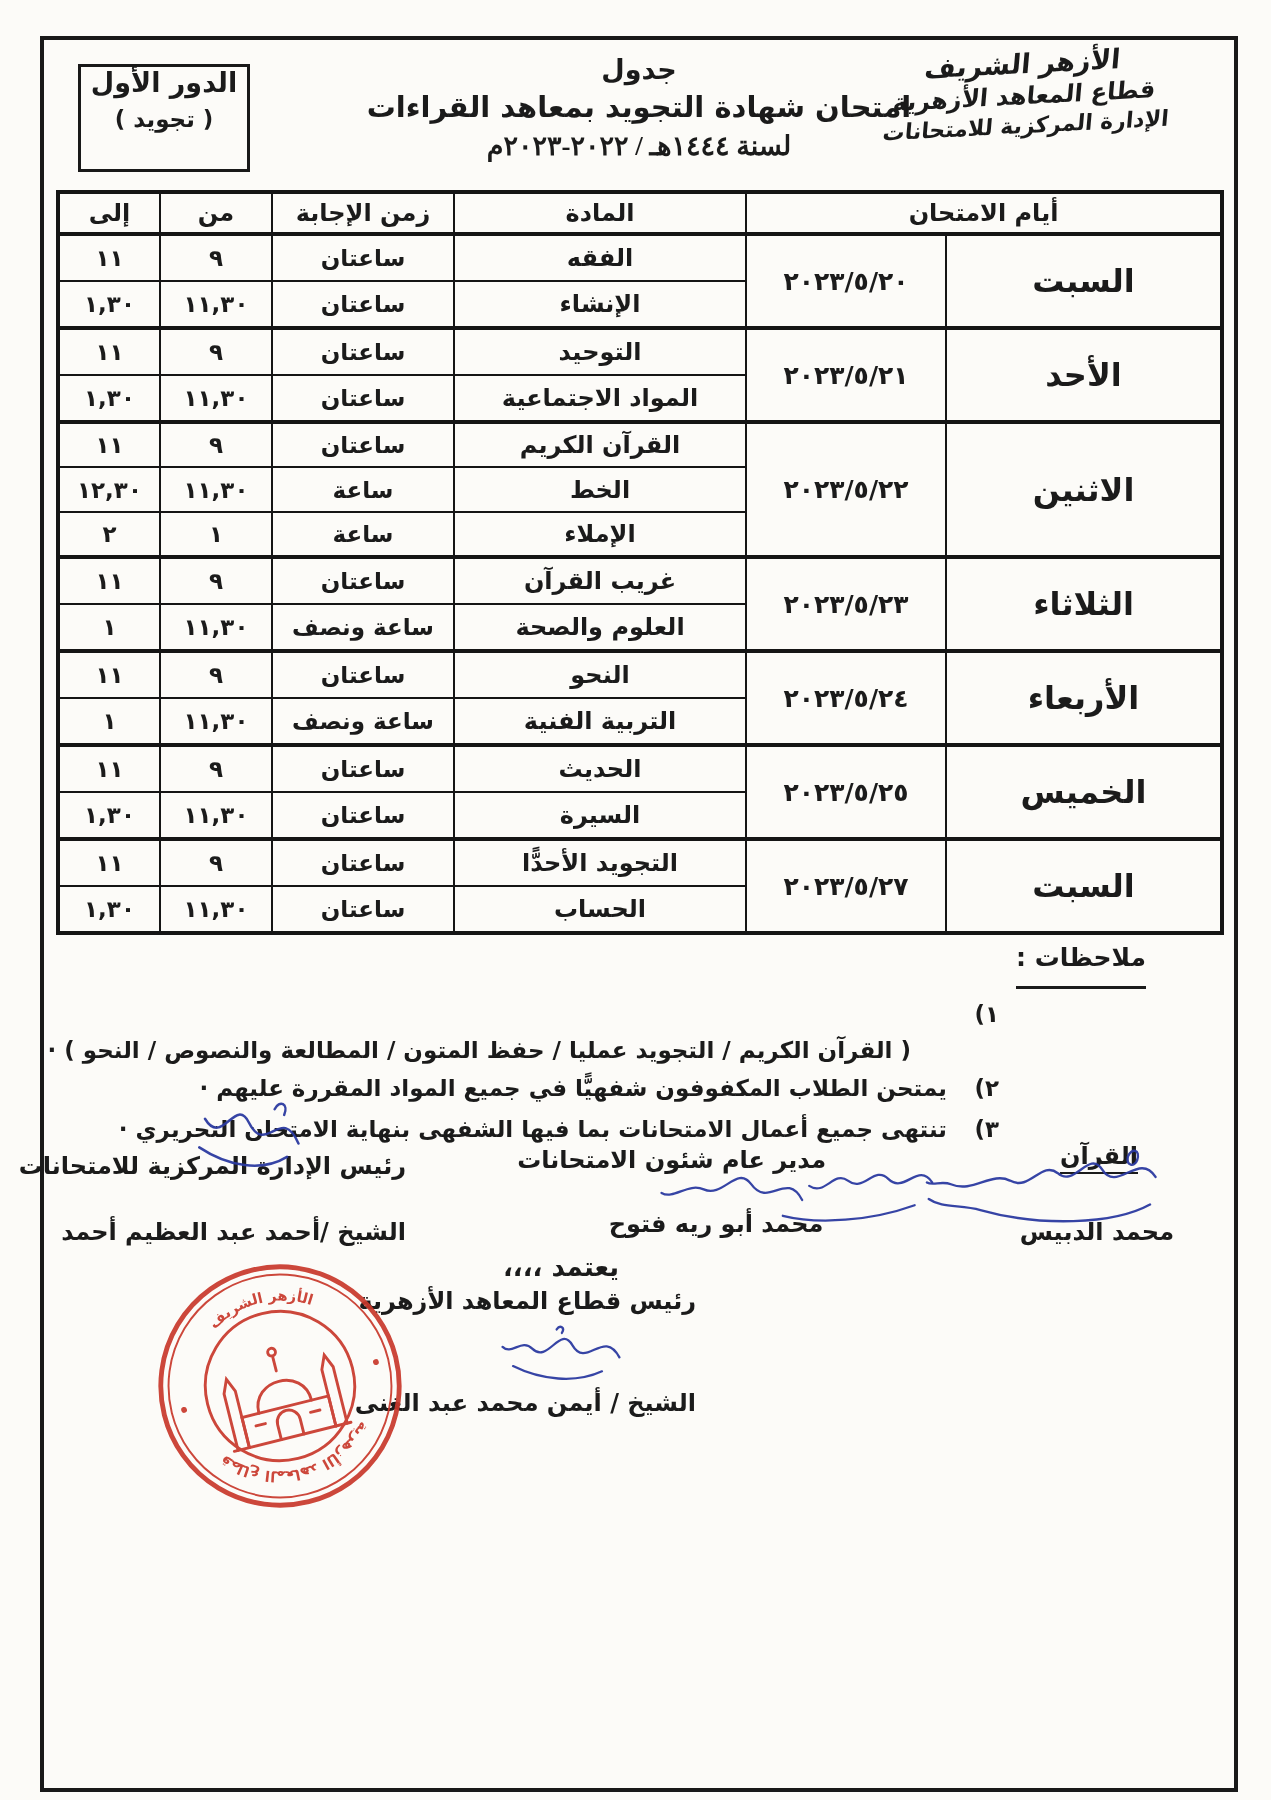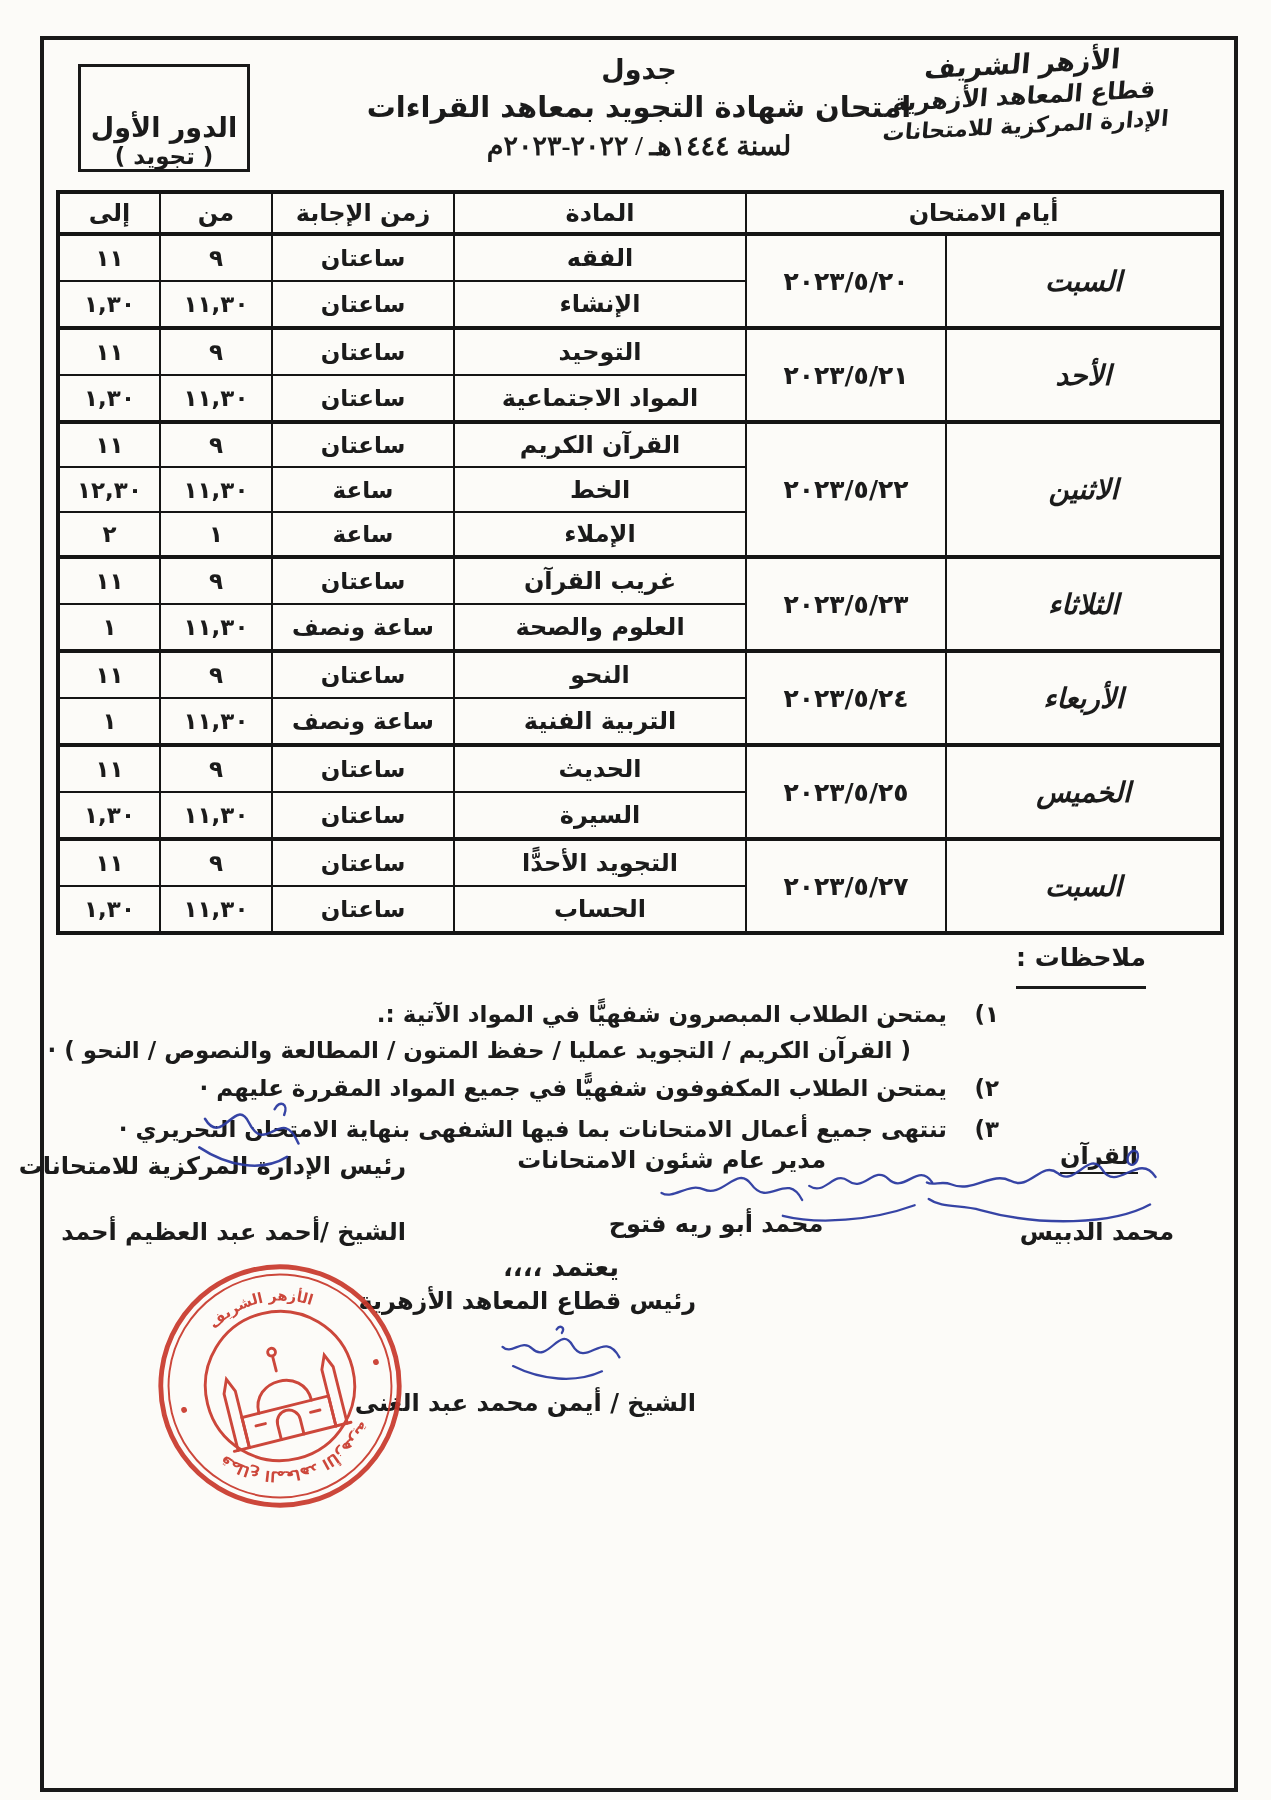--- a/index.html
+++ b/index.html
@@ -5,21 +5,21 @@
   html,body{margin:0;padding:0;background:#ffffff;}
   .page{
     position:relative;width:1271px;height:1800px;background:#fcfbf8;
     font-family:"DejaVu Sans",sans-serif;color:#1b1b1b;direction:rtl;overflow:hidden;
   }
   .frame{position:absolute;left:40px;top:36px;width:1190px;height:1748px;border:4px solid #191919;}
 
   
   .corner-box{
     position:absolute;left:34px;top:24px;width:166px;height:102px;border:3px solid #191919;
-    display:flex;flex-direction:column;align-items:center;justify-content:flex-end;
+    display:flex;flex-direction:column;align-items:center;justify-content:flex-start;gap:8px;
   }
   .corner-box .l1{font-size:27px;font-weight:bold;}
   .corner-box .l2{font-size:23px;font-weight:bold;}
   .doc-title{position:absolute;left:0;right:0;top:14px;text-align:center;}
   .doc-title .t1{font-size:27px;font-weight:bold;}
   .doc-title .t2{font-size:29px;font-weight:bold;margin-top:5px;}
   .doc-title .t3{font-size:27px;font-weight:bold;margin-top:6px;letter-spacing:.5px;font-family:Liberation Serif, serif;}
   .logo{position:absolute;right:40px;top:8px;width:340px;text-align:center;transform:rotate(-3deg);}
   .logo div{font-weight:bold;transform:skewX(-8deg);white-space:nowrap;}
   .logo .g1{font-size:27px;}
@@ -34,21 +34,21 @@
   .schedule th,.schedule td{
     border:2px solid #151515;text-align:center;vertical-align:middle;
     font-weight:bold;padding:0;overflow:hidden;
   }
   .schedule thead{border:4px solid #151515;}
   .schedule thead tr{height:42px;}
   .schedule thead th{font-size:24px;}
   .schedule tbody{border:4px solid #151515;}
   .schedule tbody tr{height:47px;}
   .schedule tbody.triple tr{height:45px;}
-  .cell-day{font-size:28px;font-style:italic;}
+  .cell-day{font-size:32px;}
   .cell-date{font-size:25px;}
   .cell-subject{font-size:24px;}
   .cell-duration{font-size:23px;}
   .cell-num{font-size:23px;}
 
   
   .notes{position:absolute;top:903px;right:88px;width:1012px;}
   .notes-title{display:inline-block;font-size:25px;font-weight:bold;border-bottom:3px solid #1b1b1b;padding-bottom:14px;}
   .note-item{display:flex;gap:14px;padding-left:0;padding-right:147px;margin-top:11px;
              font-size:23px;font-weight:bold;line-height:1.3;white-space:nowrap;}
@@ -245,21 +245,20 @@
           <td class="cell-num">١١,٣٠</td>
           <td class="cell-num">١,٣٠</td>
         </tr>
       </tbody>
     </table>
 
     <div class="notes">
       <div class="notes-title">ملاحظات :</div>
       <div class="note-item">
         <span class="note-num">١)</span>
-        <span>يمتحن الطلاب المبصرون شفهيًّا في المواد الآتية :.</span>
       </div>
       <div class="note-sub">( القرآن الكريم / التجويد عمليا / حفظ المتون / المطالعة والنصوص / النحو ) ·</div>
       <div class="note-item">
         <span class="note-num">٢)</span>
         <span>يمتحن الطلاب المكفوفون شفهيًّا في جميع المواد المقررة عليهم ·</span>
       </div>
       <div class="note-item">
         <span class="note-num">٣)</span>
         <span>تنتهى جميع أعمال الامتحانات بما فيها الشفهى بنهاية الامتحان التحريري ·</span>
       </div>

